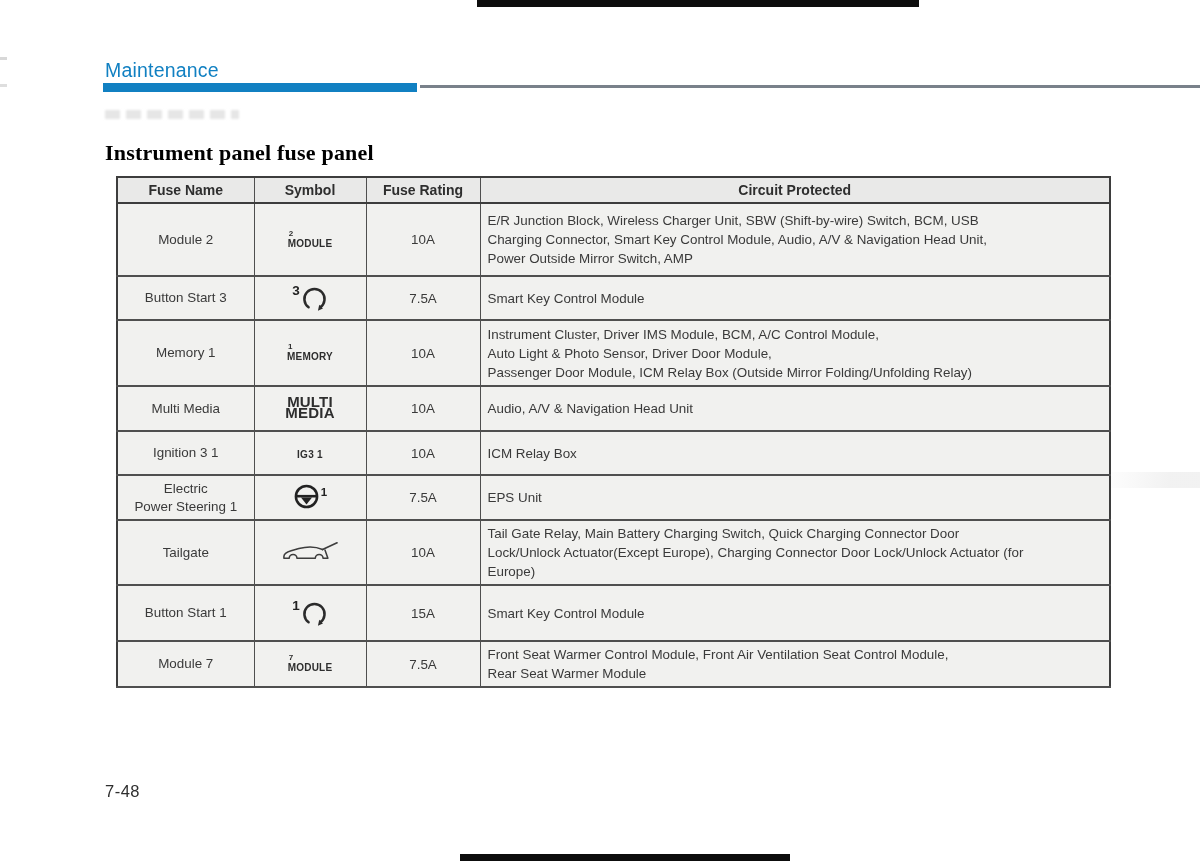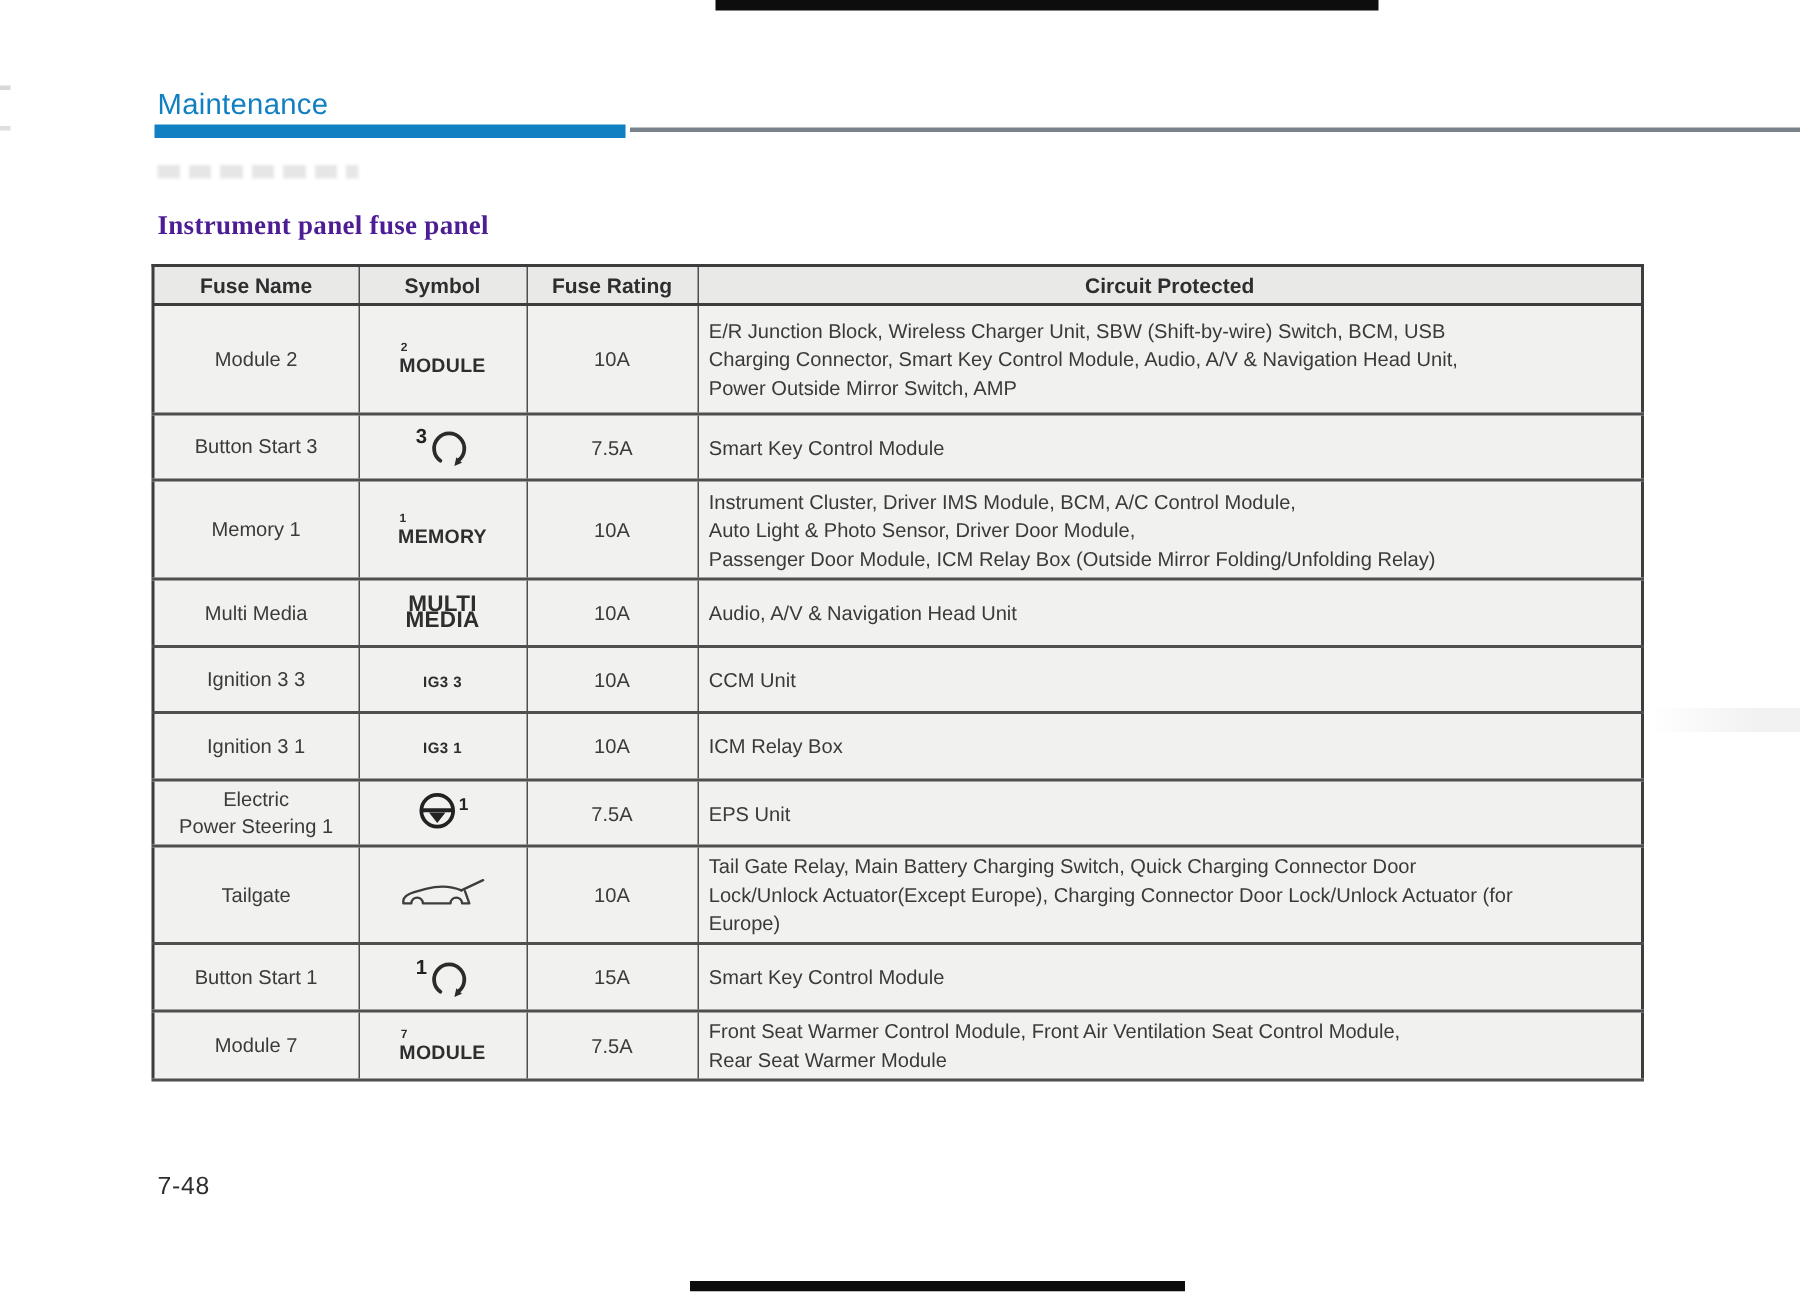--- a/index.html
+++ b/index.html
@@ -18,24 +18,24 @@
   
   .section-title { position:absolute; left:105px; top:59px; font-size:19.5px; color:#1180c2;
                    letter-spacing:.2px; }
   .accent-bar { position:absolute; left:103px; top:83px; width:314px; height:9px; background:#1180c2; }
   .rule-line  { position:absolute; left:420px; top:85px; width:780px; height:2.5px; background:#79818a; }
   .watermark  { position:absolute; left:105px; top:110px; width:134px; height:9px;
                 background:repeating-linear-gradient(90deg,#d3d3d3 0 15px, rgba(0,0,0,0) 15px 21px);
                 filter:blur(1.1px); opacity:.55; }
 
   .doc-heading { position:absolute; left:105px; top:140px; font-family:"Liberation Serif", serif;
-                 font-weight:bold; font-size:18px; color:#4c1d95; letter-spacing:.2px; }
+                 font-weight:bold; font-size:22px; color:#000000; letter-spacing:.2px; }
 
   
-  table.fuse-table { position:absolute; left:101px; top:176px; width:993px;
+  table.fuse-table { position:absolute; left:116px; top:176px; width:993px;
                      border-collapse:collapse; table-layout:fixed;
                      border:2.5px solid #3d3d3d; background:#f1f1ef; }
   .fuse-table th { background:#e9e9e8; font-size:14px; font-weight:bold; color:#2e2e2e;
                    border:1.5px solid #4f4f4f; border-bottom:2.5px solid #3d3d3d;
                    height:26px; padding:1px 2px; }
   .fuse-table td { border:1.5px solid #4f4f4f; border-top-width:2px; border-bottom-width:2px;
                    font-size:13.4px; color:#3a3a3a; vertical-align:middle; background:#f1f1ef; }
   .cell-name    { text-align:center; white-space:pre-line; line-height:18px; }
   .cell-symbol  { text-align:center; }
   .cell-rating  { text-align:center; }
@@ -50,21 +50,21 @@
   .fuse-table tbody tr:nth-child(6)  td { height:45px; }
   .fuse-table tbody tr:nth-child(7)  td { height:44px; }
   .fuse-table tbody tr:nth-child(8)  td { height:56px; }
   .fuse-table tbody tr:nth-child(9)  td { height:45px; }
   .fuse-table tbody tr:nth-child(10) td { height:44px; }
 
   
   .sym-plain { font-size:10px; font-weight:bold; color:#2e2e2e; letter-spacing:.3px; }
   .sym-stack { display:inline-block; text-align:left; line-height:1; color:#2e2e2e; }
   .sym-sup   { display:block; font-size:8px; font-weight:bold; margin:0 0 1px 1px; }
-  .sym-main  { display:block; font-size:13px; font-weight:bold; letter-spacing:.2px; }
+  .sym-main  { display:block; font-size:10px; font-weight:bold; letter-spacing:.2px; }
   .sym-two   { display:inline-block; font-size:15px; font-weight:bold; color:#2e2e2e;
                white-space:pre-line; line-height:11px; letter-spacing:.2px; }
   .sym-start { display:inline-flex; align-items:flex-start; }
   .start-num { font-size:13.5px; font-weight:bold; color:#222; margin:-1px 0 0 0; }
   .sym-steer { display:inline-flex; align-items:center; }
   .steer-num { font-size:11.5px; font-weight:bold; color:#222; margin:-8px 0 0 1px; }
 
   .page-number { position:absolute; left:105px; top:782px; font-size:16.5px; color:#2e2e2e;
                  letter-spacing:.5px; }
 </style>
@@ -130,26 +130,20 @@
 Passenger Door Module, ICM Relay Box (Outside Mirror Folding/Unfolding Relay)</td>
         </tr>
         <tr>
           <td class="cell-name">Multi Media</td>
           <td class="cell-symbol"><span class="sym-two">MULTI
 MEDIA</span></td>
           <td class="cell-rating">10A</td>
           <td class="cell-circuit">Audio, A/V &amp; Navigation Head Unit</td>
         </tr>
         <tr>
-          <td class="cell-name">Ignition 3 3</td>
-          <td class="cell-symbol"><span class="sym-plain">IG3 3</span></td>
-          <td class="cell-rating">10A</td>
-          <td class="cell-circuit">CCM Unit</td>
-        </tr>
-        <tr>
           <td class="cell-name">Ignition 3 1</td>
           <td class="cell-symbol"><span class="sym-plain">IG3 1</span></td>
           <td class="cell-rating">10A</td>
           <td class="cell-circuit">ICM Relay Box</td>
         </tr>
         <tr>
           <td class="cell-name">Electric
 Power Steering 1</td>
           <td class="cell-symbol"><span class="sym-steer">
               <svg width="27" height="27" viewBox="0 0 27 27">

